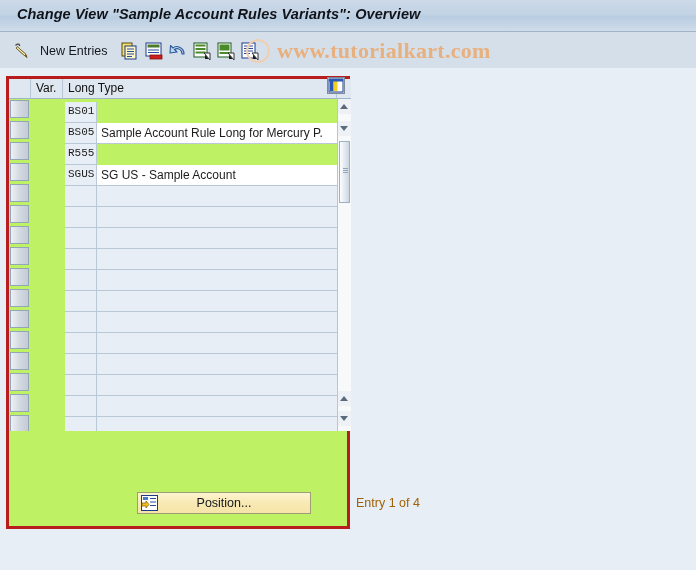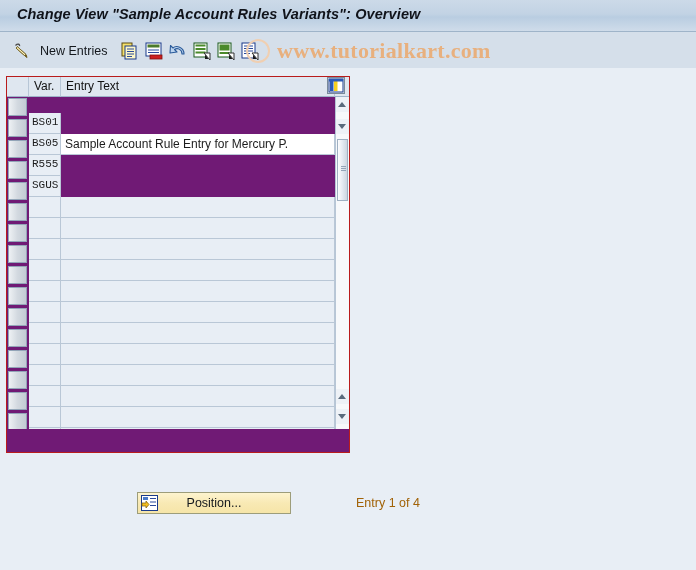--- a/index.html
+++ b/index.html
@@ -82,23 +82,23 @@
     border-radius: 50%;
     box-sizing: border-box;
   }
 
   
   .panel {
     position: absolute;
     left: 6px;
     top: 76px;
     width: 344px;
-    height: 377px;
-    border: 1px solid #b91c1c;
-    background: #701a75;
+    height: 453px;
+    border: 3px solid #b91c1c;
+    background: #bef264;
     box-sizing: border-box;
   }
 
   .grid {
     position: absolute;
     left: 0; top: 0;
     width: 342px;
     height: 352px;
     overflow: hidden;
   }
@@ -159,29 +159,30 @@
   .rowsel {
     position: absolute;
     left: 1px; top: 1px;
     width: 19px; height: 18px;
     background: linear-gradient(to right, #eef1f4 0%, #d3d9e0 50%, #c3cbd4 100%);
     border: 1px solid #93a5b8;
     box-sizing: border-box;
   }
   .cell {
     position: absolute;
-    top: 16px;
+    top: 3px;
     height: 21px;
     border-bottom: 1px solid #b9c7d6;
     border-right: 1px solid #b9c7d6;
     box-sizing: border-box;
     font-size: 12px;
     padding: 3px 0 0 4px;
     white-space: nowrap;
     overflow: hidden;
+    margin-left: 34px;
   }
   .c-var  { left: 22px; width: 32px; background:#e8eef5; font-family:"Liberation Mono", monospace; font-size: 11px; padding-left:3px; }
   .c-long { left: 54px; width: 274px; background:#ffffff; }
   .c-long.filled { background:#ffffff; }
   .c-long.empty  { background:#e8eef5; }
   .c-var.empty   { background:#e8eef5; }
   .c-long.selected { background:#a9bdd3; }
 
   
   .vscroll {
@@ -225,21 +226,21 @@
     width:0; height:0;
   }
   .arrow-up { border-left:4px solid transparent; border-right:4px solid transparent; border-bottom:5px solid #5a6b7d; }
   .arrow-dn { border-left:4px solid transparent; border-right:4px solid transparent; border-top:5px solid #5a6b7d; }
 
   
   .posbtn {
     position: absolute;
     left: 137px;
     top: 492px;
-    width: 154px;
+    width: 174px;
     height: 22px;
     background: linear-gradient(to bottom, #fdf4cf 0%, #f8e9b4 50%, #f6e5a8 100%);
     border: 1px solid #9d9d7a;
     box-sizing: border-box;
     cursor: pointer;
   }
   .posbtn-label {
     position:absolute;
     left: 0; right: 0;
     top: 3px;
@@ -354,41 +355,42 @@
 <div class="wm-circle"></div>
 <div class="watermark">www.tutorialkart.com</div>
 
 <div class="panel">
 
   <div class="grid">
 
     <div class="hdr">
       <div class="hdr-corner"></div>
       <div class="hdr-cell hdr-var">Var.</div>
-      <div class="hdr-cell hdr-long">Entry Text</div>
+      <div class="hdr-cell hdr-long">Long Type</div>
       <div class="hdr-settings"></div>
     </div>
 
     <div id="rows-container">
         <div class="row" style="top:20px">
           <div class="rowsel"></div>
           <div class="cell c-var">BS01</div>
         </div>
         <div class="row" style="top:41px">
           <div class="rowsel"></div>
           <div class="cell c-var">BS05</div>
-          <div class="cell c-long filled">Sample Account Rule Entry for Mercury P.</div>
+          <div class="cell c-long filled">Sample Account Rule Long for Mercury P.</div>
         </div>
         <div class="row" style="top:62px">
           <div class="rowsel"></div>
           <div class="cell c-var">R555</div>
         </div>
         <div class="row" style="top:83px">
           <div class="rowsel"></div>
           <div class="cell c-var">SGUS</div>
+          <div class="cell c-long filled">SG US - Sample Account</div>
         </div>
         <div class="row" style="top:104px">
           <div class="rowsel"></div>
           <div class="cell c-var empty"></div>
           <div class="cell c-long empty"></div>
         </div>
         <div class="row" style="top:125px">
           <div class="rowsel"></div>
           <div class="cell c-var empty"></div>
           <div class="cell c-long empty"></div>

